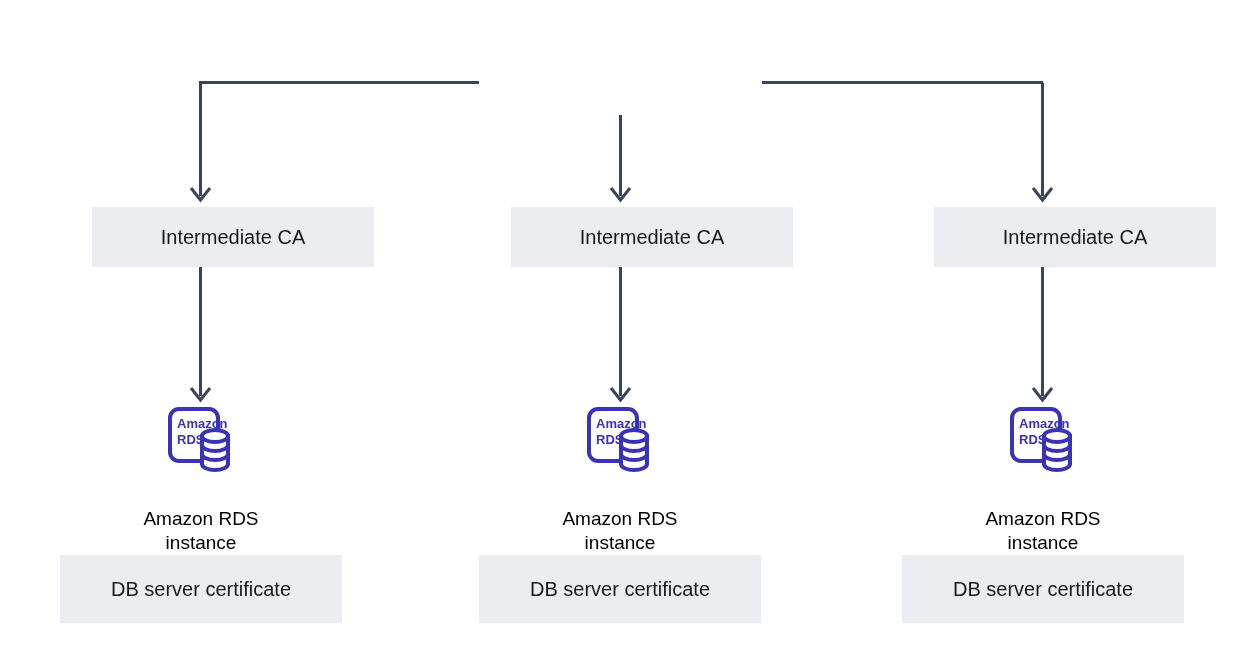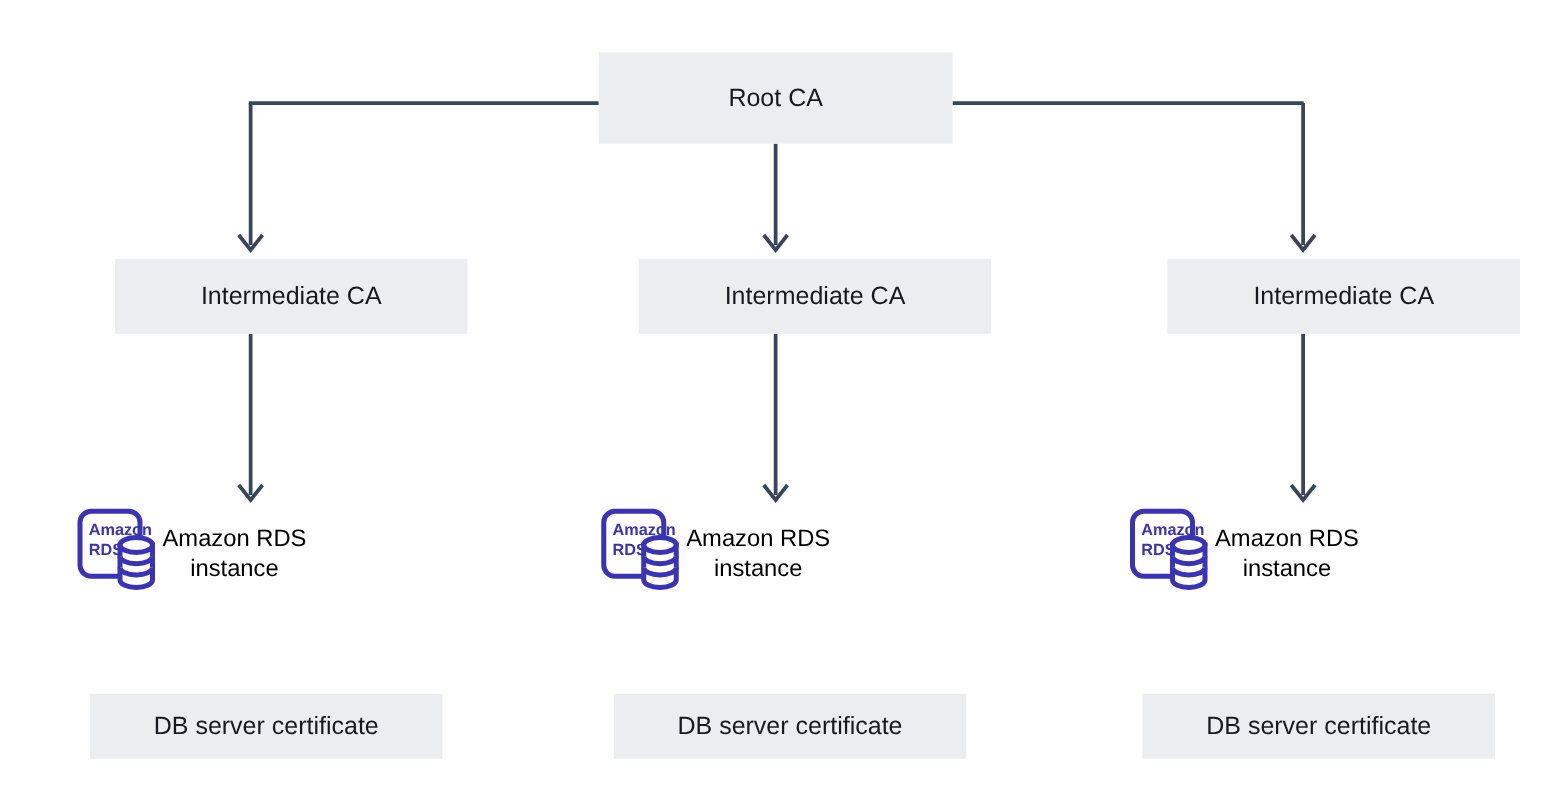--- a/index.html
+++ b/index.html
@@ -47,34 +47,34 @@
   }
   .ca-box {
     top: 207px;
     width: 282px;
     height: 60px;
     margin-left: 32px;
   }
   .cert-box {
     top: 555px;
     width: 282px;
-    height: 52px;
-    margin-left: 12px;
+    height: 68px;
   }
   .col1 { left: 60px; }
   .col2 { left: 479px; }
   .col3 { left: 902px; }
 
   .rds-group {
     position: absolute;
     top: 405px;
     width: 282px;
     display: flex;
-    flex-direction: row;
+    flex-direction: column;
     align-items: center;
+    gap: 24px;
   }
   .rds-icon {
     width: 70px;
     height: 70px;
     display: block;
   }
   .rds-label {
     margin-top: 8px;
     font-size: 19px;
     color: #000000;
@@ -111,21 +111,20 @@
       <path d="M 191 188 L 200.5 200 L 210 188"></path>
       <path d="M 611 188 L 620.5 200 L 630 188"></path>
       <path d="M 1033 188 L 1042.5 200 L 1052 188"></path>
 
       <path d="M 191 388 L 200.5 400 L 210 388"></path>
       <path d="M 611 388 L 620.5 400 L 630 388"></path>
       <path d="M 1033 388 L 1042.5 400 L 1052 388"></path>
     </g>
   </svg>
 
-  <div class="node-box root-box">Root CA</div>
 
   <div class="node-box ca-box col1">Intermediate CA</div>
 
   <div class="rds-group col1" style="left:60px;">
     <svg class="rds-icon" viewBox="0 0 70 70">
       <rect x="4" y="4" width="48" height="52" rx="9" ry="9" fill="#ffffff" stroke="#3B33B5" stroke-width="4"></rect>
       <text x="11" y="23" font-family="Liberation Sans, sans-serif" font-size="13" font-weight="bold" fill="#3B33B5">Amazon</text>
       <text x="11" y="39" font-family="Liberation Sans, sans-serif" font-size="13" font-weight="bold" fill="#3B33B5">RDS</text>
       <g fill="#ffffff" stroke="#3B33B5" stroke-width="4">
         <path d="M36 31 L36 59 A13 6 0 0 0 62 59 L62 31 Z"></path>

